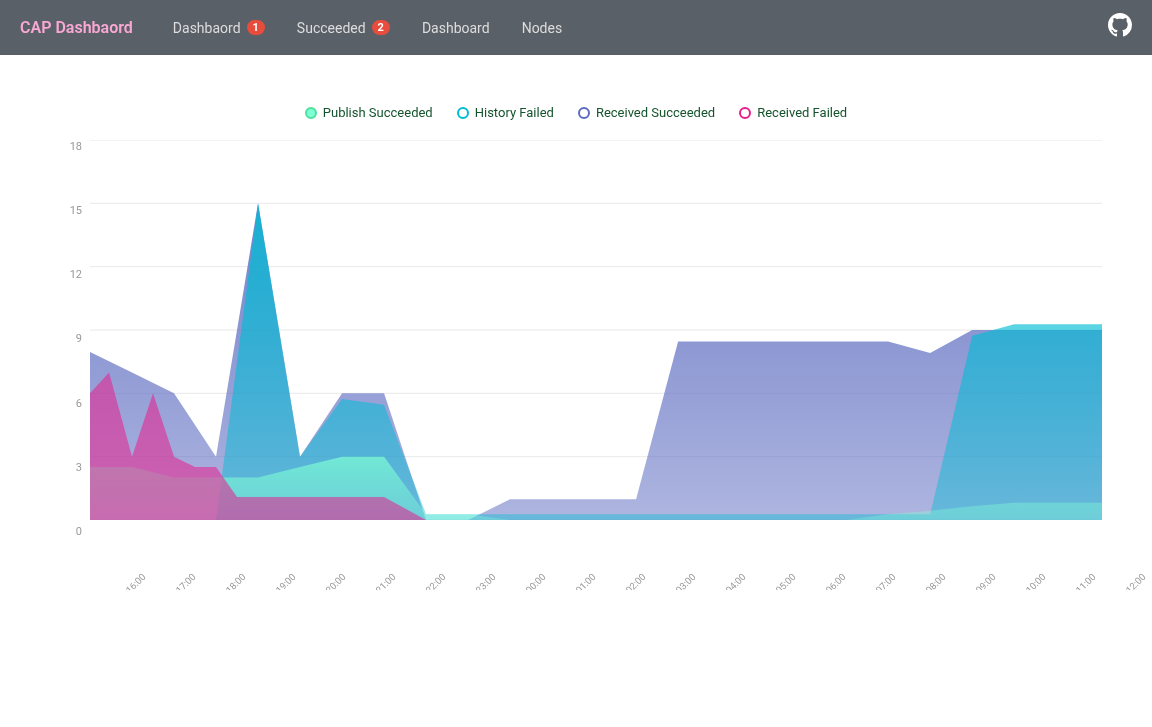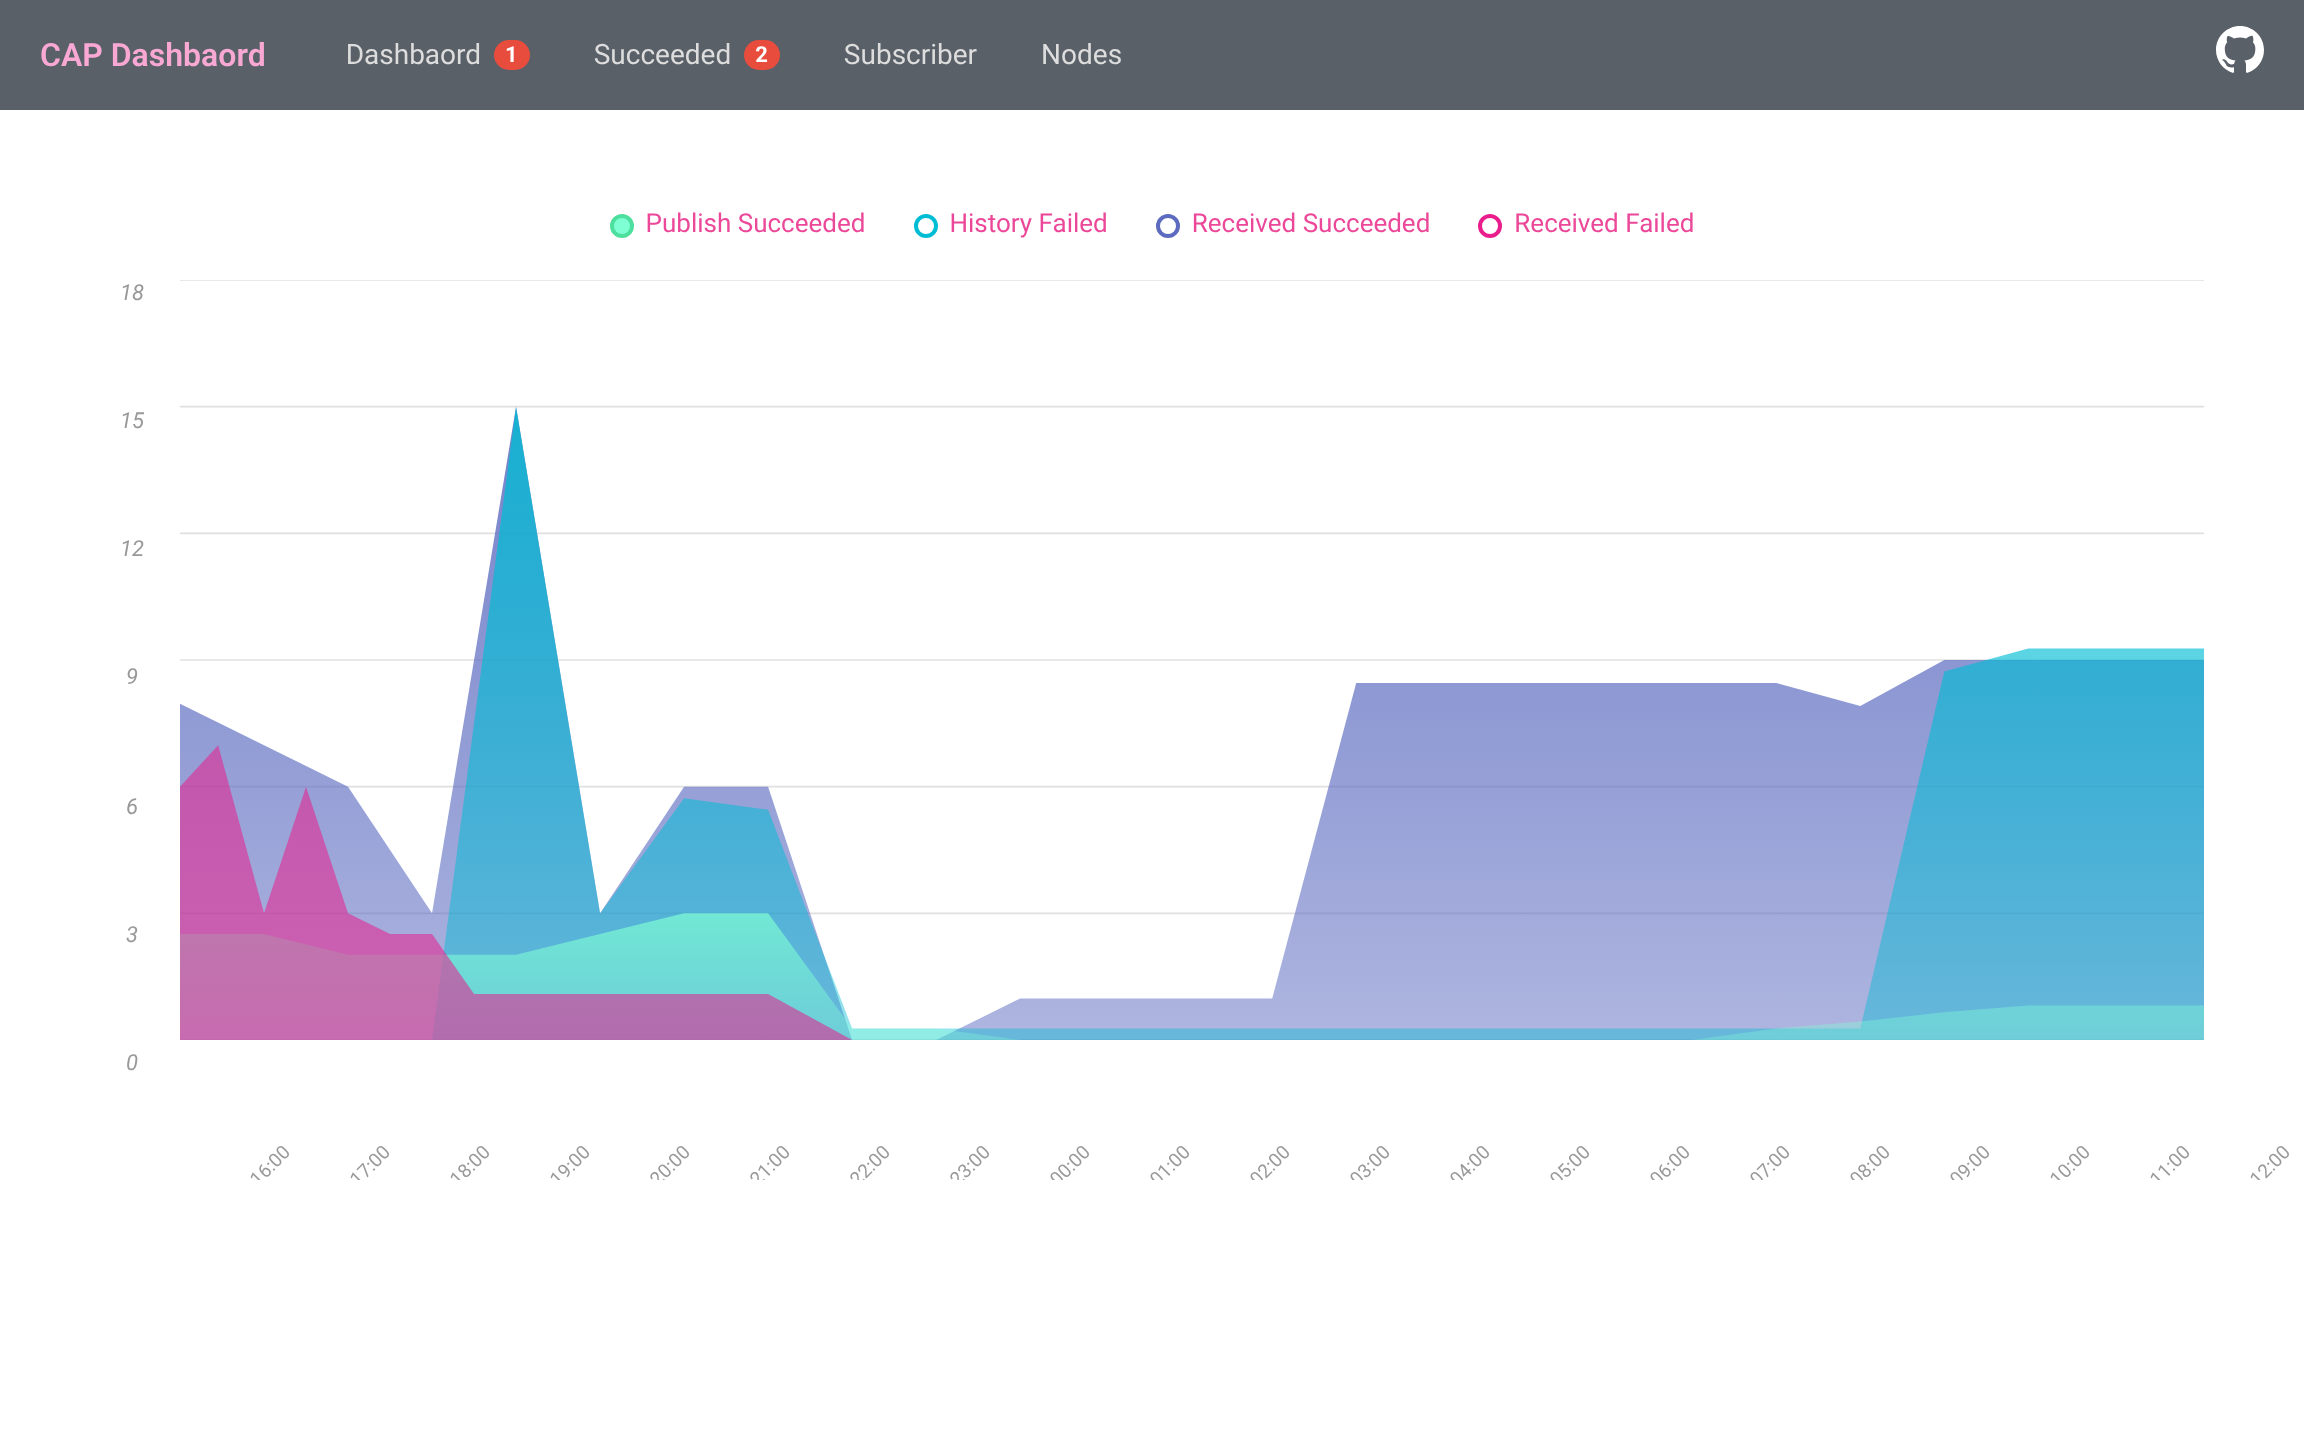--- a/index.html
+++ b/index.html
@@ -75,21 +75,21 @@
       justify-content: center;
       gap: 24px;
       margin-bottom: 20px;
       flex-wrap: wrap;
     }
     .legend-item {
       display: flex;
       align-items: center;
       gap: 6px;
       font-size: 13px;
-      color: #ec4899;
+      color: #14532d;
     }
     .legend-dot {
       width: 12px;
       height: 12px;
       border-radius: 50%;
       border: 2px solid;
     }
 
     
     .chart-container {
@@ -105,23 +105,22 @@
       top: 0;
       height: calc(100% - 0px);
       display: flex;
       flex-direction: column-reverse;
       justify-content: space-between;
       padding-bottom: 2px;
     }
     .y-label {
       font-size: 11px;
       color: #999;
-      text-align: center;
+      text-align: right;
       width: 32px;
-      font-style: italic;
     }
     .chart-area {
       position: absolute;
       left: 40px;
       top: 0;
       right: 0;
       bottom: 20px;
     }
     .x-axis-labels {
       position: absolute;
@@ -146,21 +145,21 @@
   <span class="nav-brand">CAP Dashbaord</span>
   <a class="nav-item">
     <span>Dashbaord</span>
     <span class="nav-badge">1</span>
   </a>
   <a class="nav-item">
     <span>Succeeded</span>
     <span class="nav-badge">2</span>
   </a>
   <a class="nav-item">
-    <span>Subscriber</span>
+    <span>Dashboard</span>
   </a>
   <a class="nav-item">
     <span>Nodes</span>
   </a>
   <div class="nav-spacer"></div>
   <span class="github-icon">
     <svg width="24" height="24" viewBox="0 0 24 24" fill="white">
       <path d="M12 0C5.37 0 0 5.37 0 12c0 5.31 3.435 9.795 8.205 11.385.6.105.825-.255.825-.57 0-.285-.015-1.23-.015-2.235-3.015.555-3.795-.735-4.035-1.41-.135-.345-.72-1.41-1.23-1.695-.42-.225-1.02-.78-.015-.795.945-.015 1.62.87 1.845 1.23 1.08 1.815 2.805 1.305 3.495.99.105-.78.42-1.305.765-1.605-2.67-.3-5.46-1.335-5.46-5.925 0-1.305.465-2.385 1.23-3.225-.12-.3-.54-1.53.12-3.18 0 0 1.005-.315 3.3 1.23.96-.27 1.98-.405 3-.405s2.04.135 3 .405c2.295-1.56 3.3-1.23 3.3-1.23.66 1.65.24 2.88.12 3.18.765.84 1.23 1.905 1.23 3.225 0 4.605-2.805 5.625-5.475 5.925.435.375.81 1.095.81 2.22 0 1.605-.015 2.895-.015 3.3 0 .315.225.69.825.57A12.02 12.02 0 0024 12c0-6.63-5.37-12-12-12z"></path>
     </svg>
   </span>

